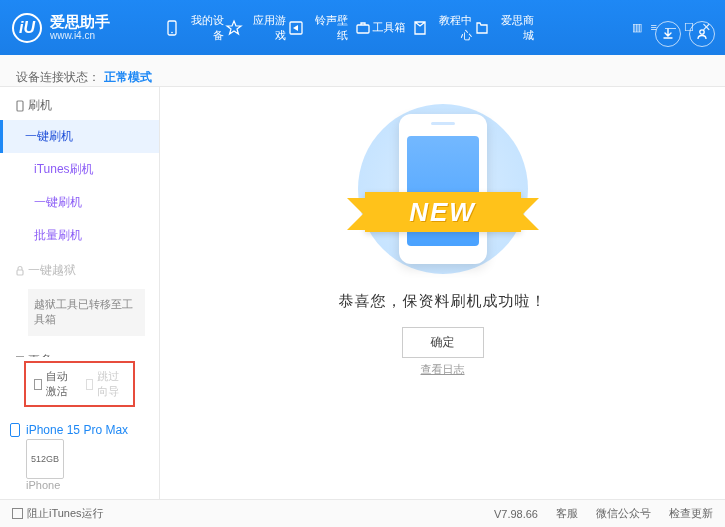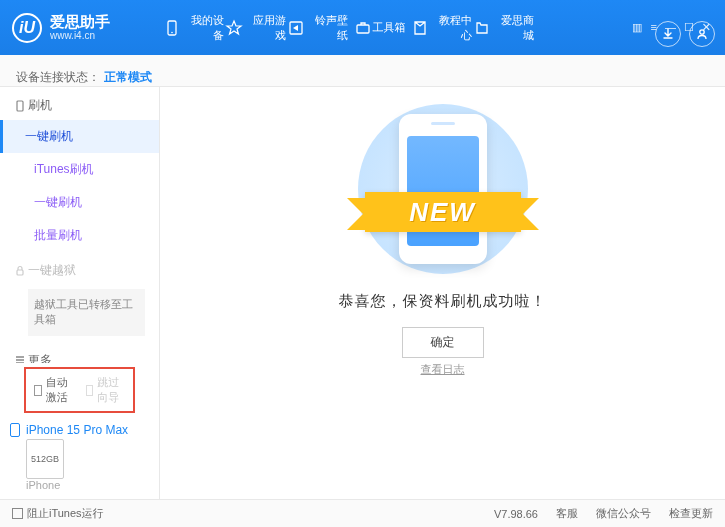--- a/index.html
+++ b/index.html
@@ -27,21 +27,21 @@
 .side-group { padding: 10px 14px 6px; color: #666; display: flex; align-items: center; gap: 2px; font-size: 12px; }
 .side-item { padding: 8px 14px 8px 34px; cursor: pointer; color: #8b5cf6; font-size: 12px; }
 .side-item.active { background: #eaf3ff; color: #1d4ed8; border-left: 3px solid #1e88f5; padding-left: 22px; }
 .side-box { margin: 4px 14px 6px 28px; padding: 8px 6px; background: #f5f5f5; color: #888; font-size: 11px; text-align: left; line-height: 1.4; }
 .locked { color: #bbb !important; }
 .checkrow { border: 2px solid #e74c3c; margin: 4px 24px; padding: 6px 8px; display: flex; gap: 12px; align-items: center; font-size: 11px; }
 .chk { display: flex; align-items: center; gap: 4px; color: #666; }
 .chk.disabled { color: #ccc; }
 .chkbox { width: 11px; height: 11px; border: 1px solid #999; display: inline-block; }
 .chk.disabled .chkbox { border-color: #ddd; }
-.device-info { margin: 6px 10px 8px; }
+.device-info { margin: 12px 10px 8px; }
 .device-row { display: flex; align-items: center; gap: 6px; }
 .phone-ic { width: 10px; height: 14px; border: 1.5px solid #1e88f5; border-radius: 2px; }
 .device-name { color: #1e88f5; font-size: 12px; font-weight: 500; }
 .storage { display: inline-block; border: 1px solid #ccc; font-size: 9px; padding: 14px 4px; border-radius: 2px; color: #666; margin: 2px 0 0 16px; }
 .device-type { color: #aaa; font-size: 11px; margin-left: 16px; }
 .main { flex: 1; display: flex; flex-direction: column; align-items: center; padding-top: 14px; }
 .illus { width: 210px; height: 175px; position: relative; display: flex; align-items: center; justify-content: center; }
 .big-circle { position: absolute; width: 170px; height: 170px; border-radius: 50%; background: radial-gradient(#d9edff, #bfe0ff); }
 .phone-big { position: relative; width: 88px; height: 150px; background: #fff; border-radius: 12px; box-shadow: 0 4px 12px rgba(0,0,0,0.12); display: flex; align-items: center; justify-content: center; }
 .phone-bar { position: absolute; top: 8px; width: 24px; height: 3px; background: #cfe6ff; border-radius: 2px; }

